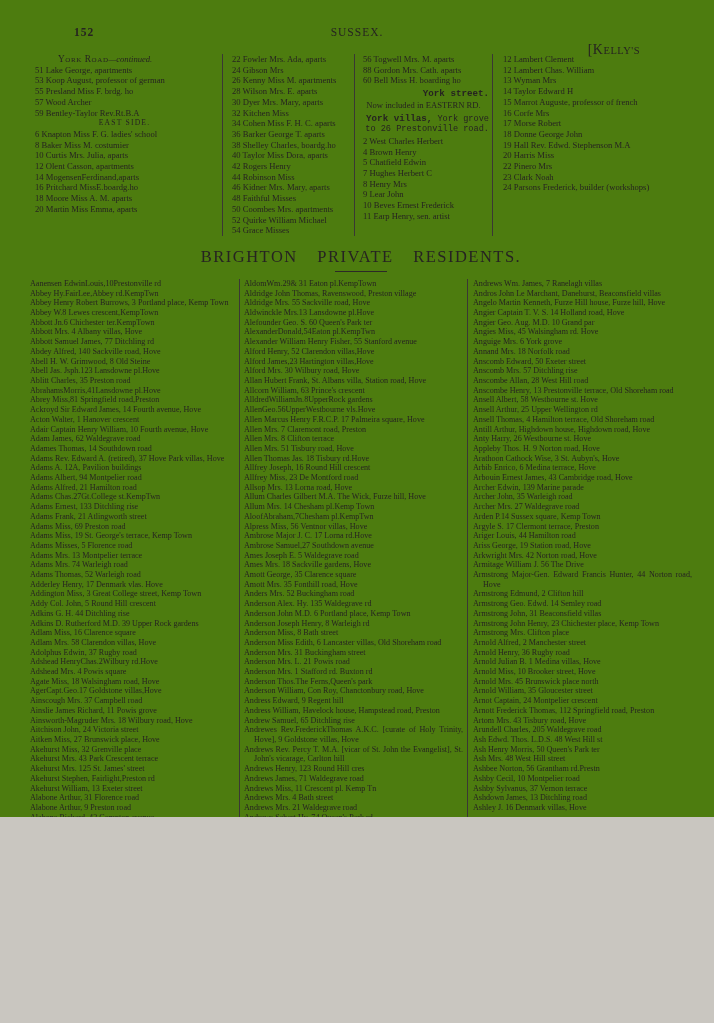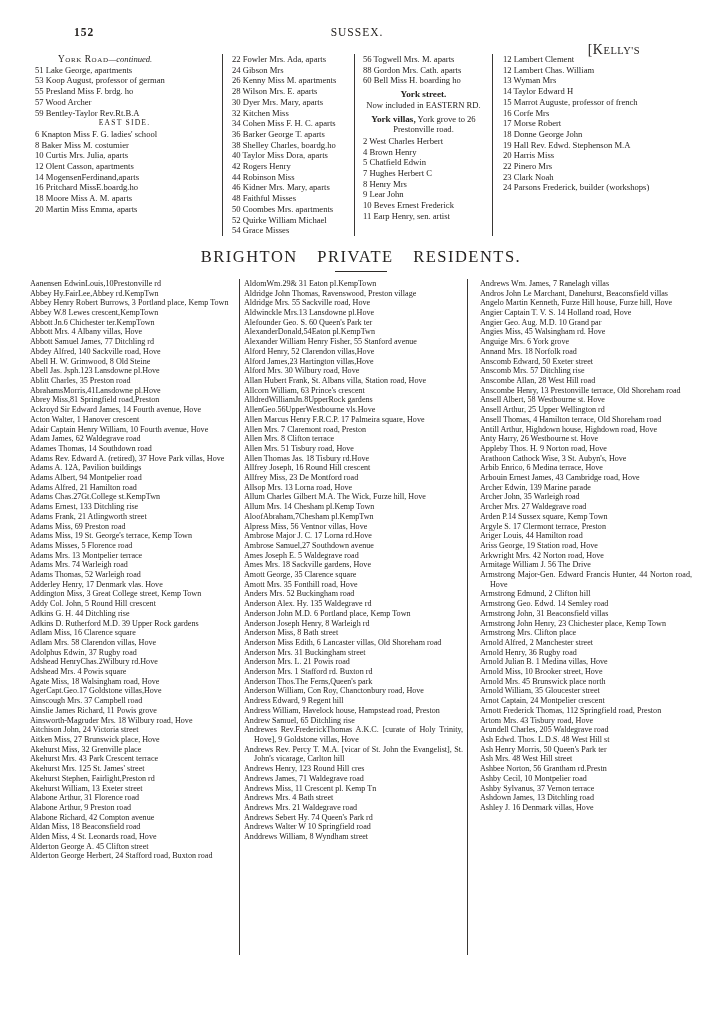--- a/index.html
+++ b/index.html
@@ -1,18 +1,18 @@
 <!DOCTYPE html>
 <html><head>
 <meta charset="utf-8">
 <style>
   html,body { margin:0; padding:0; background:#c9c6c0; }
   .page {
-    width:714px; height:1023px; margin:0 auto; position:relative;
-    background:#ffffff; color:#262321;
+    width:714px; height:817px; margin:0 auto; position:relative;
+    background:#4d7c0f; color:#262321;
     font-family:"Liberation Serif", serif;
     box-sizing:border-box; padding:26px 22px 0 30px;
     overflow:hidden;
   }
   
   .header { position:relative; height:18px; font-size:11.5px; }
   .pageno { position:absolute; left:44px; top:0; font-weight:bold; letter-spacing:1px; }
   .county { position:absolute; left:0; right:8px; text-align:center; letter-spacing:1px; }
   .publisher { position:absolute; right:52px; top:-1px; font-size:10.5px; letter-spacing:0.5px;margin-top:17px; }
   .publisher::first-letter { font-size:14px; }
@@ -22,38 +22,38 @@
   .tcol { box-sizing:border-box; }
   .tcol1 { width:192px; padding-right:3px; }
   .tcol2 { width:132px; border-left:1px solid #3a3734; padding-left:4px; }
   .tcol3 { width:138px; border-left:1px solid #3a3734; padding:0 3px; }
   .tcol4 { flex:1; border-left:1px solid #3a3734; padding-left:5px; }
   .top-section .entry { padding-left:14px; text-indent:-9px; }
 
   .colheading { text-align:left; font-style:italic; padding-left:8px;margin-left:20px; }
   .colheading b { font-style:normal; font-weight:normal; font-variant:small-caps; letter-spacing:0.6px; font-size:9.3px; }
   .subheading { text-align:center; font-size:7.6px; letter-spacing:1.2px; }
-  .sec-heading { text-align:center; margin:2.5px 0 1px; }
+  .sec-heading { text-align:right; margin:2.5px 0 1px;font-family:Liberation Mono, monospace; }
   .sec-heading b { font-weight:bold; font-size:9.2px; }
   .note { text-align:center; margin-bottom:2px; }
 
   
   .main-heading {
     margin-top:11px; text-align:center;
     font-size:16.5px; letter-spacing:1.5px; word-spacing:14px;
     font-weight:normal;
   }
   .heading-rule { width:52px; height:0; border-top:1.4px solid #2c2926; margin:4px auto 7px; }
 
   
   .main-section { display:flex; height:676px; font-size:8.1px; line-height:9.7px; }
   .mcol { box-sizing:border-box; }
   .mcol1 { width:209px; padding-right:4px; }
   .mcol2 { width:228px; border-left:1px solid #3a3734; padding:0 4px; }
-  .mcol3 { flex:1; border-left:1px solid #3a3734; padding-left:12px; }
+  .mcol3 { flex:1; border-left:1px solid #3a3734; padding-left:5px; }
   .main-section .entry { padding-left:10px; text-indent:-10px; text-align:justify; }
 </style>
 </head>
 <body>
 
 <div class="page">
 
   <div class="header">
     <span class="pageno">152</span>
     <span class="county">SUSSEX.</span>

